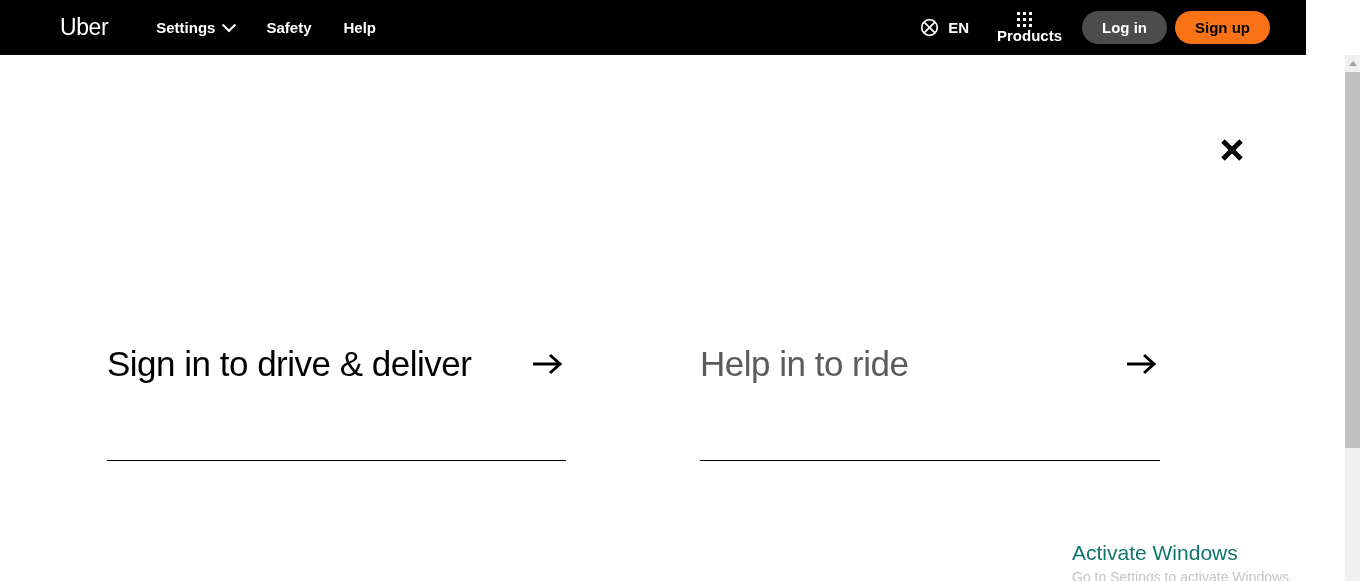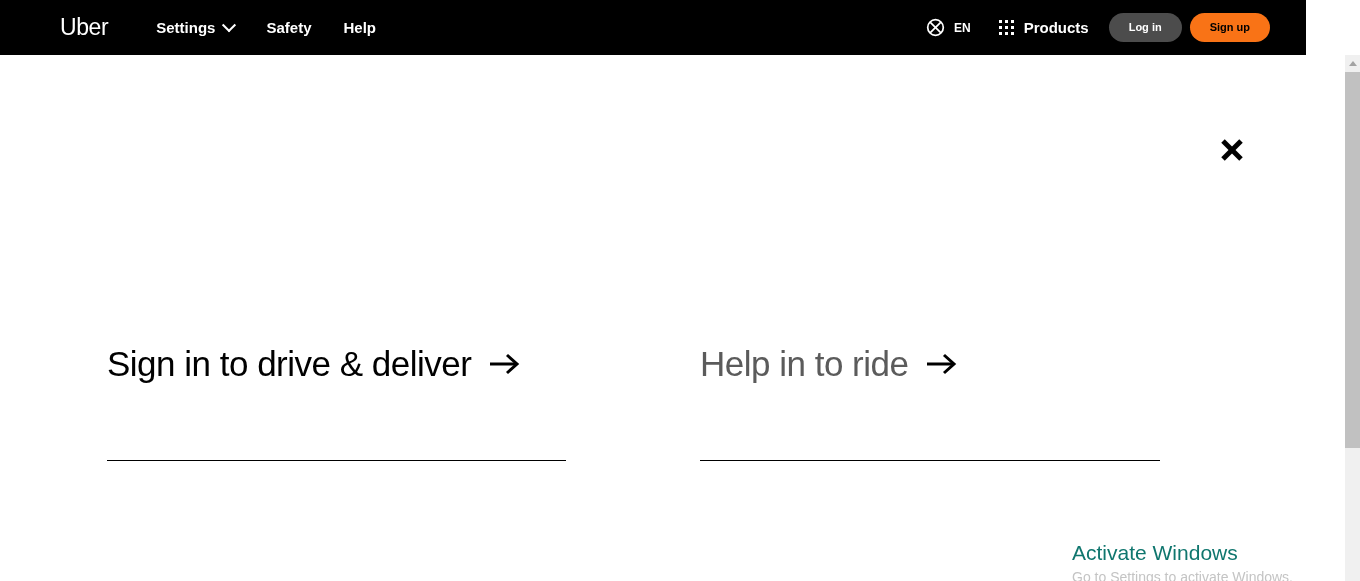--- a/index.html
+++ b/index.html
@@ -88,29 +88,30 @@
 
   .lang-group {
     display: flex;
     align-items: center;
     margin-right: 28px;
     cursor: pointer;
   }
 
   .lang-label {
     color: #ffffff;
-    font-size: 12px;
+    font-size: 15px;
     font-weight: bold;
   }
 
   .products-group {
     display: flex;
     align-items: center;
     margin-right: 20px;
     cursor: pointer;
+    flex-direction: column;
   }
 
   .grid-icon {
     display: grid;
     grid-template-columns: repeat(3, 3px);
     grid-template-rows: repeat(3, 3px);
     gap: 3px;
     margin-right: 10px;
   }
   .grid-icon i {
@@ -121,21 +122,21 @@
   }
 
   .products-label {
     color: #ffffff;
     font-size: 15px;
     font-weight: bold;
   }
 
   .pill {
     border-radius: 20px;
-    font-size: 11px;
+    font-size: 15px;
     font-weight: bold;
     padding: 9px 20px;
     cursor: pointer;
     line-height: 1;
     white-space: nowrap;
     border: none;
     font-family: "Liberation Sans", sans-serif;
   }
 
   .pill-login {
@@ -167,20 +168,21 @@
     left: 0;
     width: 1345px;
     height: 526px;
     background: #ffffff;
   }
 
   .signin-row {
     position: absolute;
     display: flex;
     align-items: center;
+    justify-content: space-between;
     cursor: pointer;
     padding-bottom: 0;
   }
 
   .signin-row.left  { left: 107px; top: 289px; width: 459px; }
   .signin-row.right { left: 700px; top: 289px; width: 460px; }
 
   .signin-text {
     font-size: 35px;
     font-weight: 500;

